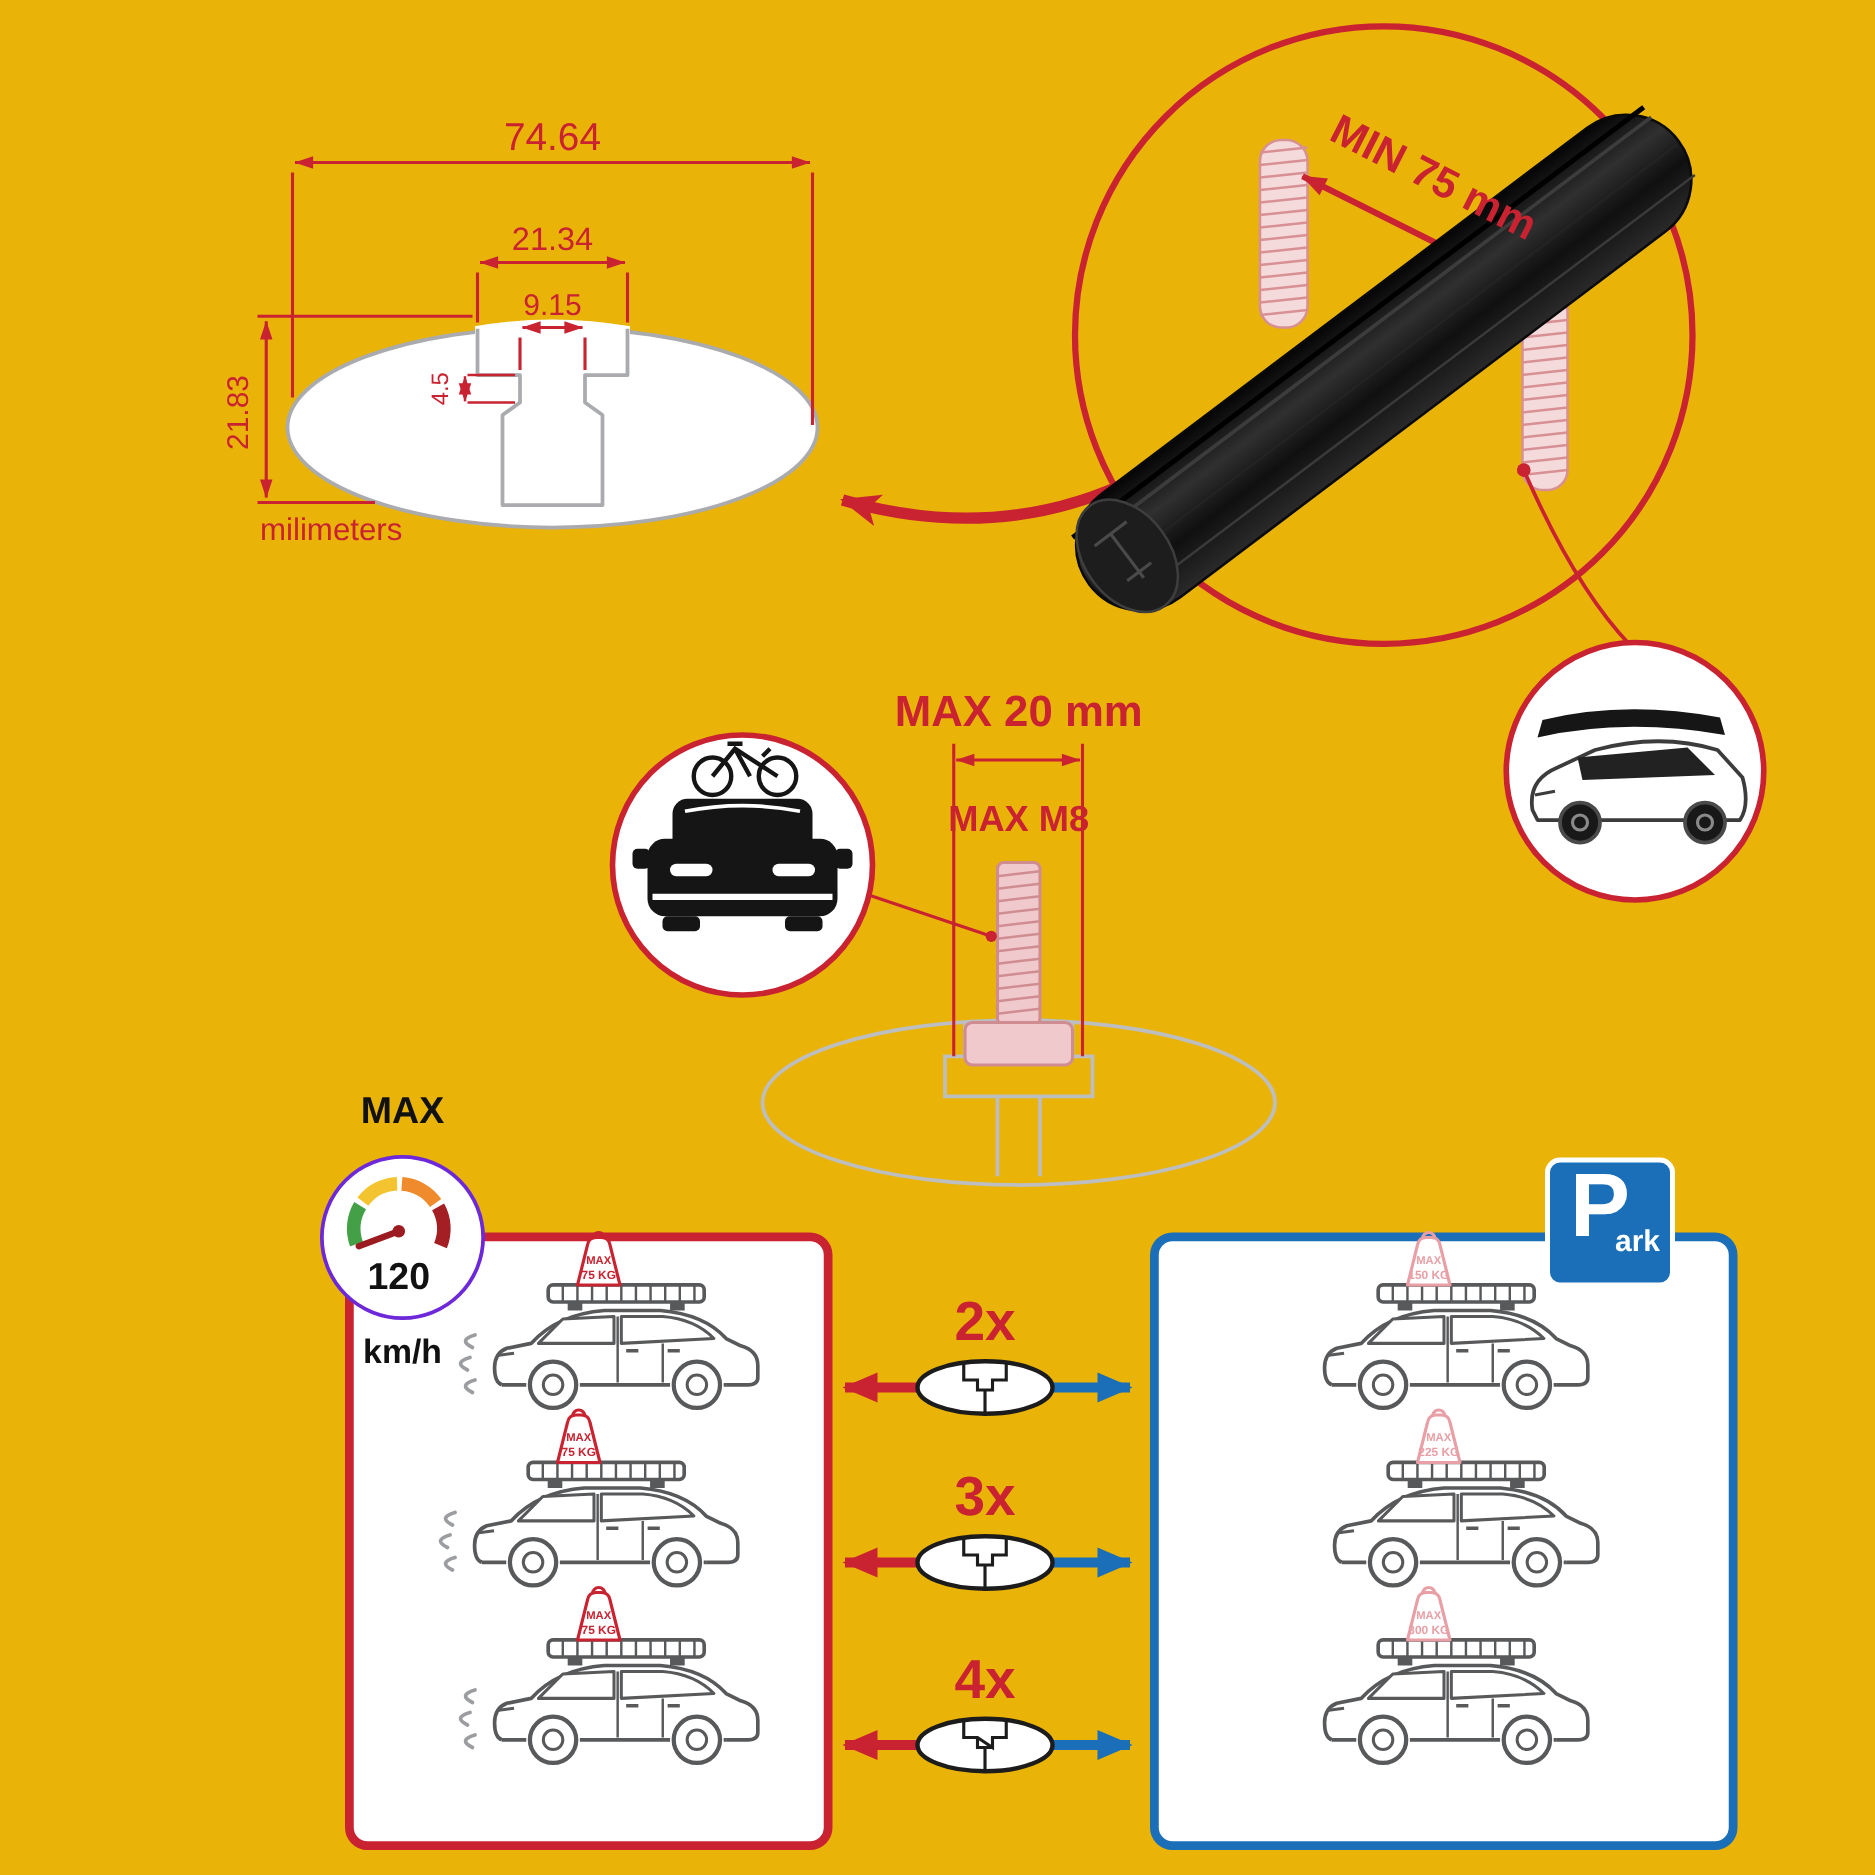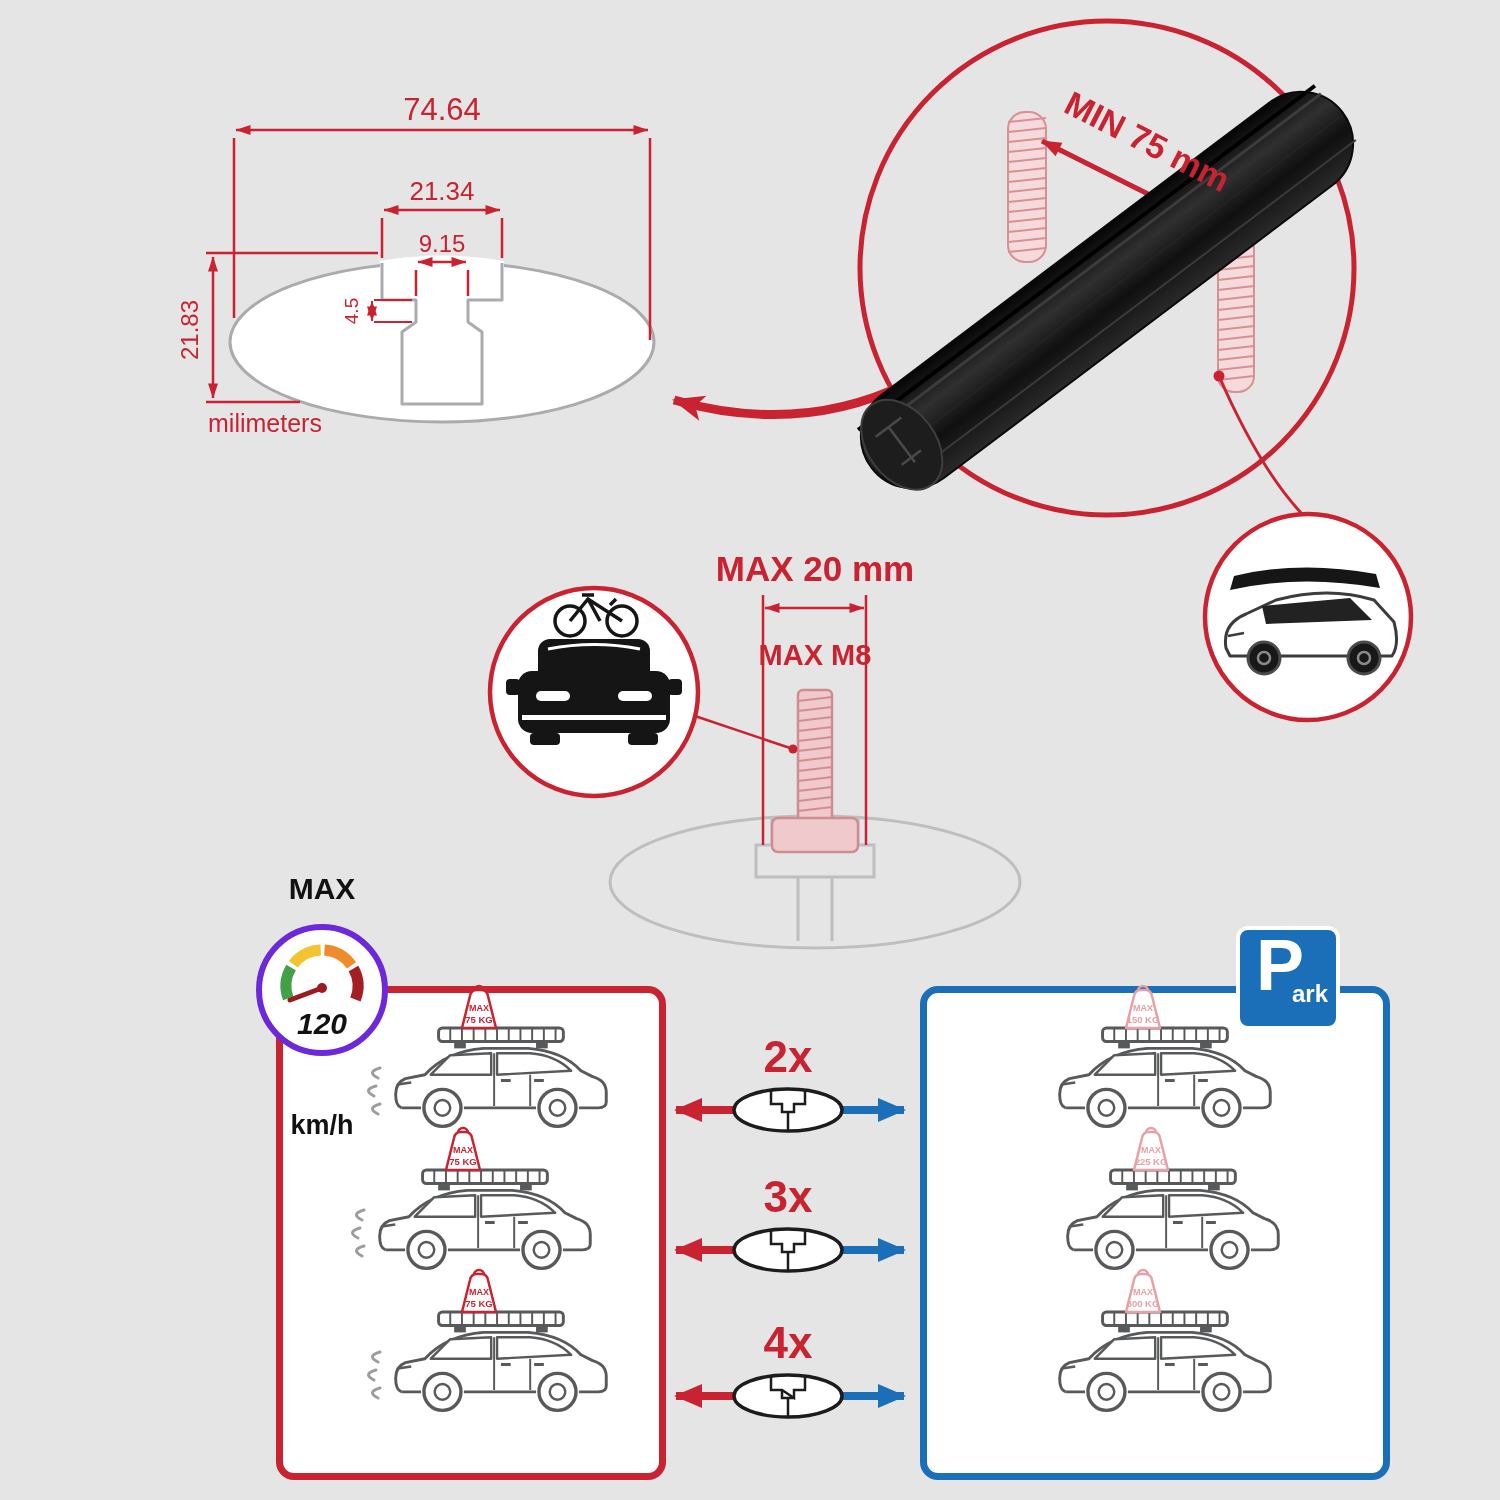--- a/index.html
+++ b/index.html
@@ -1,27 +1,27 @@
 <!DOCTYPE html>
 <html><head>
 <meta charset="utf-8">
 <style>
   * { margin:0; padding:0; box-sizing:border-box; }
   html,body { background:#fff; font-family:"Liberation Sans", sans-serif; }
-  .canvas { position:relative; width:1500px; height:1500px; background:#e5e5e5; overflow:hidden; }
+  .canvas { position:relative; width:1500px; height:1500px; background:#eab308; overflow:hidden; }
   .abs { position:absolute; }
   svg { display:block; overflow:visible; }
   svg text { font-family:"Liberation Sans", sans-serif; }
   .red-text { fill:#c92331; }
   .panel { position:absolute; background:#fff; border-radius:18px; }
   .panel.red  { border:7px solid #c92331; }
   .panel.blue { border:7px solid #1a6fb8; }
   .label { position:absolute; text-align:center; color:#111; font-weight:bold; }
   .badge-circle { position:absolute; width:132px; height:132px; border-radius:50%;
-                  background:#fff; border:6px solid #6d28d9; z-index:5;font-style:italic; }
+                  background:#fff; border:3px solid #6d28d9; z-index:5; }
   .park { position:absolute; width:104px; height:104px; background:#1a6fb8;
           border:4px solid #fff; border-radius:12px; z-index:5; }
   .park .p   { position:absolute; left:16px; top:-6px; color:#fff; font-weight:bold; font-size:72px; }
   .park .ark { position:absolute; left:52px; top:50px; color:#fff; font-weight:bold; font-size:24px; }
   .tag-svg { position:absolute; z-index:4; }
   .car-svg { position:absolute; z-index:3; }
 </style>
 </head>
 <body>
 
@@ -201,21 +201,21 @@
     <svg width="120" height="120" viewBox="0 0 120 120">
       <path d="M26.2 68.3 A36 36 0 0 1 29.1 37.5" stroke="#44a047" stroke-width="11" fill="none"></path>
       <path d="M31.3 34.3 A36 36 0 0 1 58.7 20.0" stroke="#f4c430" stroke-width="11" fill="none"></path>
       <path d="M62.5 20.1 A36 36 0 0 1 89.5 35.4" stroke="#ef8b2c" stroke-width="11" fill="none"></path>
       <path d="M91.5 38.5 A36 36 0 0 1 93.4 69.5" stroke="#a31f24" stroke-width="11" fill="none"></path>
       <line x1="60" y1="58" x2="28" y2="70" stroke="#9b1b20" stroke-width="5" stroke-linecap="round"></line>
       <circle cx="60" cy="58" r="5" fill="#9b1b20"></circle>
       <text x="60" y="104" text-anchor="middle" font-size="30" font-weight="bold" fill="#111">120</text>
     </svg>
   </div>
-  <div class="label" style="left:262px; top:1066px; width:120px; font-size:27px;margin-top:44px;">km/h</div>
+  <div class="label" style="left:262px; top:1066px; width:120px; font-size:27px;">km/h</div>
 
   <div class="park" style="left:1236px; top:926px;">
     <span class="p">P</span>
     <span class="ark">ark</span>
   </div>
 
   <svg class="abs" style="left:660px; top:990px;" width="266" height="480" viewBox="0 0 266 480">
     <defs>
       <marker id="ahr" markerUnits="userSpaceOnUse" markerWidth="30" markerHeight="26" refX="27" refY="13" orient="auto">
         <path d="M29 13 L1 1 L1 25 Z" fill="#c92331"></path>

